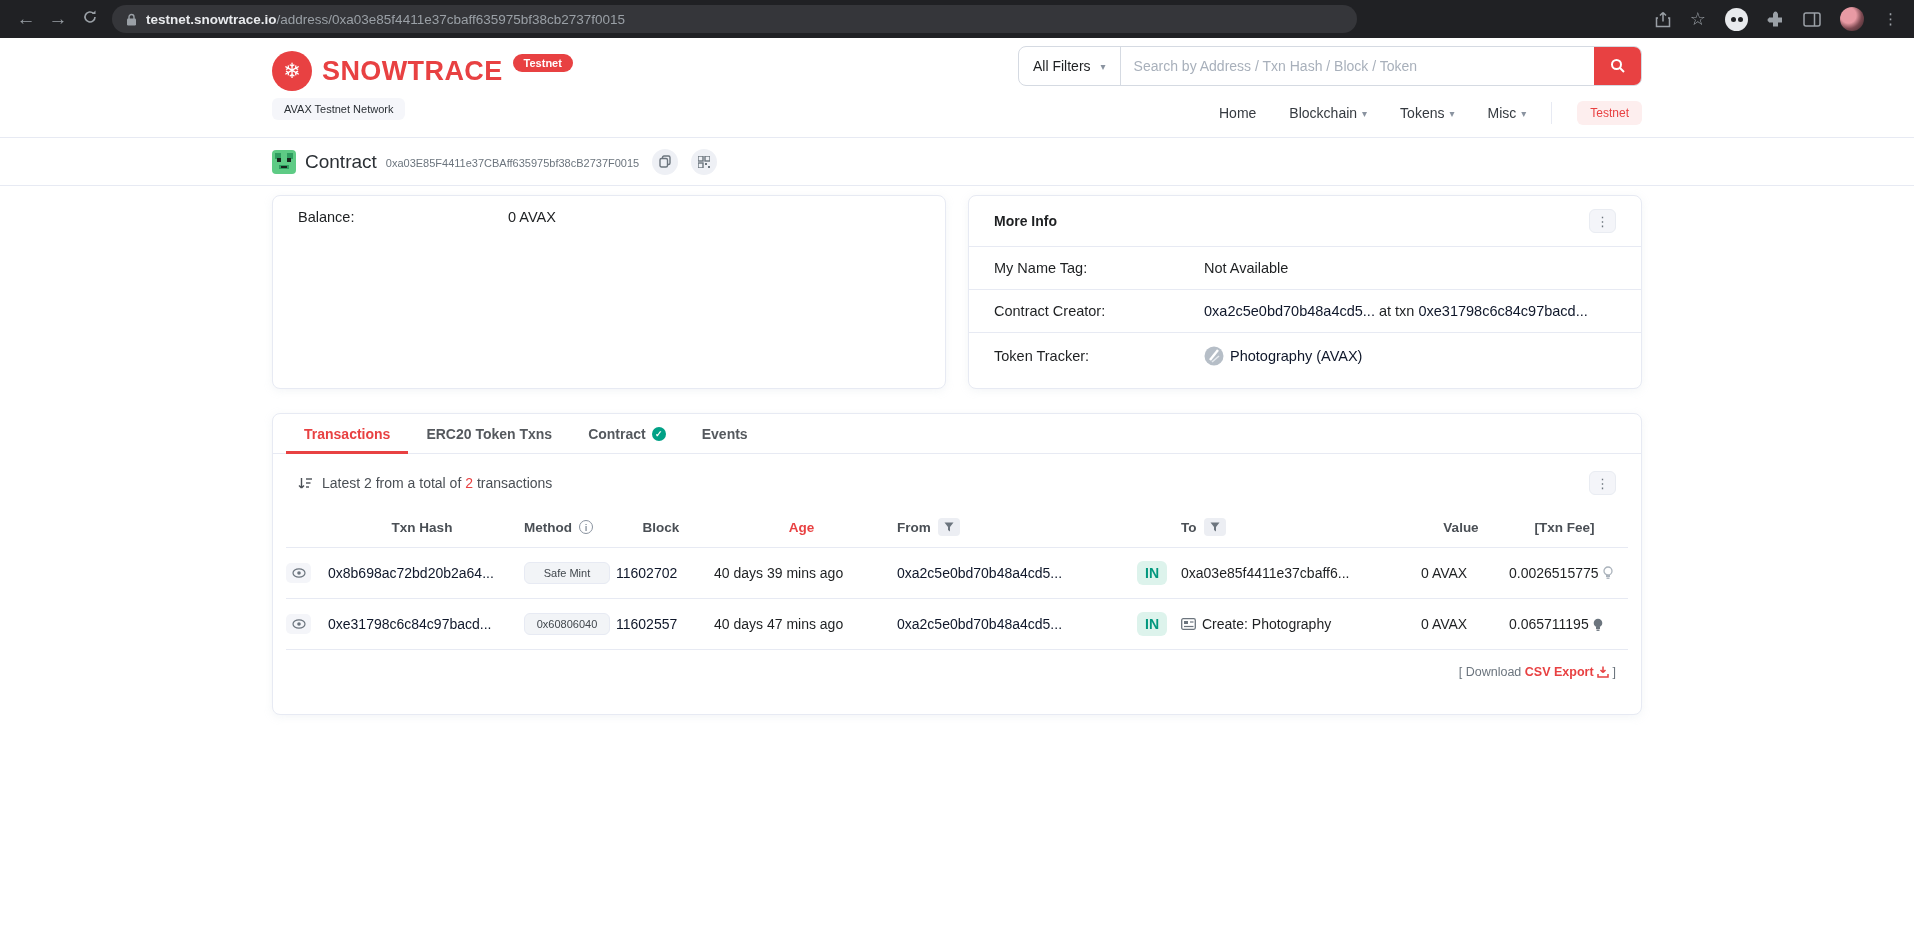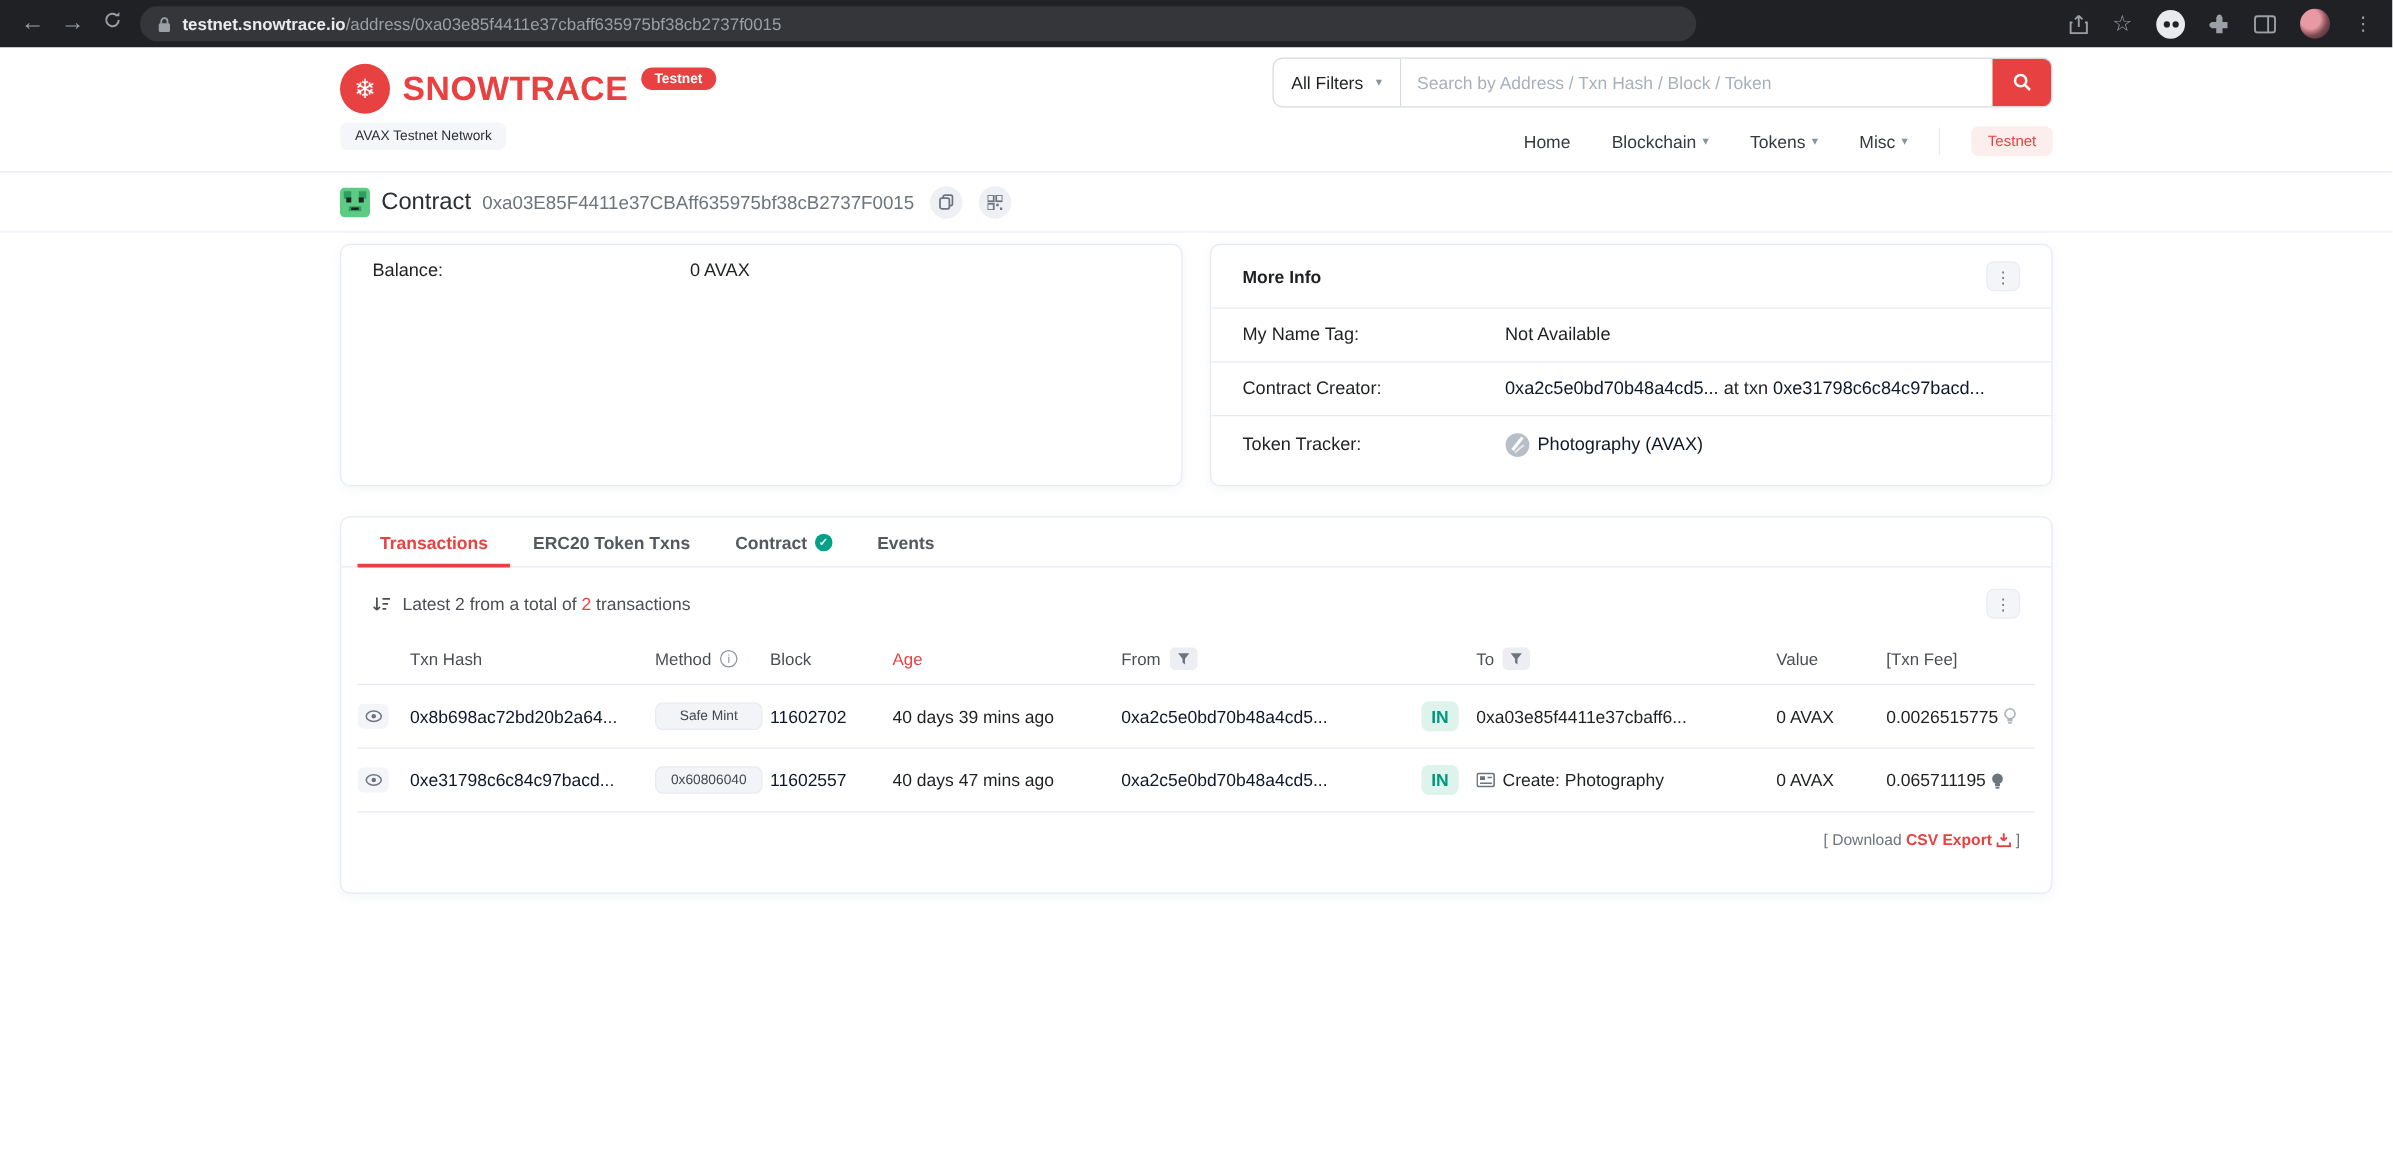--- a/index.html
+++ b/index.html
@@ -47,21 +47,21 @@
   .main-nav { position:absolute; right:0; top:63px; display:flex; align-items:center; gap:33px;
               font-size:14px; color:#353a40; }
   .nav-item { cursor:pointer; display:flex; align-items:center; gap:5px; }
   .nav-divider { width:1px; height:22px; background:#e7eaf3; margin:0 -8px; }
   .nav-testnet { background:#fdeeee; color:#e84142; font-size:12px; padding:5px 13px; border-radius:6px; cursor:pointer; }
 
   
   .title-section { height:48px; border-bottom:1px solid #e7eaf3; }
   .title-inner { display:flex; align-items:center; height:100%; gap:9px; }
   .title-label { font-size:19px; color:#2b3035; }
-  .title-address { font-size:15px; color:#6c757e; margin-top:2px; }
+  .title-address { font-size:11px; color:#6c757e; margin-top:2px; }
   .round-btn { width:26px; height:26px; border-radius:50%; background:#eef0f5; border:none; display:flex;
                align-items:center; justify-content:center; cursor:pointer; margin-left:4px; }
 
   
   .page-main { padding-top:9px; }
   .cards-row { display:flex; gap:22px; }
   .card { background:#fff; border:1px solid #e7eaf3; border-radius:8px; box-shadow:0 2px 8px rgba(189,197,209,.18); }
   .cards-row .card { flex:1; height:194px; }
   .card-header { display:flex; align-items:center; justify-content:space-between; padding:13px 25px;
                  border-bottom:1px solid #e7eaf3; }
@@ -81,21 +81,21 @@
   .tab { padding:12px 18px 9px; font-size:14px; font-weight:bold; color:#55595e; cursor:pointer;
          border-bottom:3px solid transparent; margin-bottom:-1px; display:flex; align-items:center; gap:6px; }
   .tab.active { color:#e84142; border-bottom-color:#e84142; }
   .check-badge { width:14px; height:14px; border-radius:50%; background:#00a186; color:#fff; font-size:9px;
                  display:inline-flex; align-items:center; justify-content:center; }
   .summary-row { display:flex; align-items:center; justify-content:space-between; padding:17px 25px 8px; }
   .summary-text { font-size:14px; color:#4a4f55; display:flex; align-items:center; gap:9px; }
   .count-red { color:#e84142; }
 
   table.txns { width:1342px; margin:4px 13px 0; border-collapse:collapse; table-layout:fixed; }
-  table.txns th { text-align:left; font-size:13.5px; font-weight:normal; color:#4a4f55; padding:11px 8px 11px 0;
+  table.txns th { text-align:center; font-size:13.5px; font-weight:bold; color:#4a4f55; padding:11px 8px 11px 0;
                   border-bottom:1px solid #e7eaf3; }
   table.txns td { font-size:14px; color:#1e2022; padding:13px 8px 13px 0; border-bottom:1px solid #e7eaf3;
                   white-space:nowrap; overflow:hidden; }
   th .hdr-flex, td .cell-flex { display:flex; align-items:center; gap:7px; }
   .th-age { color:#e84142; cursor:pointer; }
   .filter-box { width:22px; height:18px; border-radius:4px; background:#eceef3; display:inline-flex;
                 align-items:center; justify-content:center; cursor:pointer; }
   .info-i { width:14px; height:14px; border:1px solid #8a93a0; border-radius:50%; color:#8a93a0; font-size:9.5px;
             font-style:normal; display:inline-flex; align-items:center; justify-content:center; cursor:pointer; }
   .eye-btn { width:25px; height:20px; border-radius:5px; background:#f4f5f9; border:none; display:flex;
@@ -234,21 +234,21 @@
       </svg>
     </button>
   </div>
 </div>
 
 <div class="page-main">
   <div class="container">
     <div class="cards-row">
 
       <div class="card">
-        <div class="info-row" style="border-bottom:none;gap:44px;">
+        <div class="info-row" style="border-bottom:none;">
           <span class="info-label">Balance:</span>
           <span>0 AVAX</span>
         </div>
       </div>
 
       <div class="card">
         <div class="card-header">
           <span class="card-title">More Info</span>
           <button class="icon-btn">⋮</button>
         </div>

